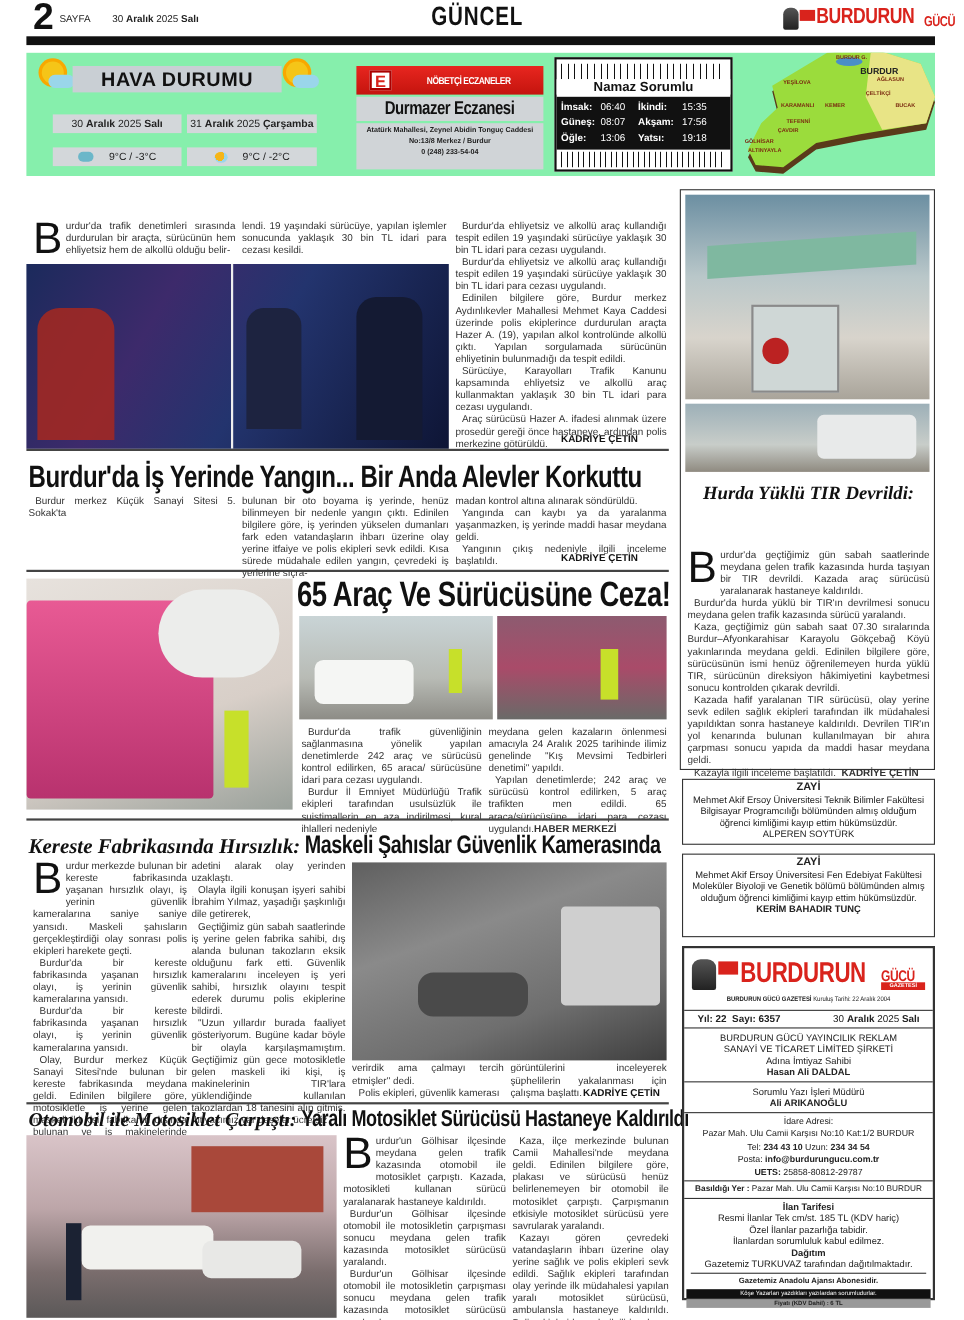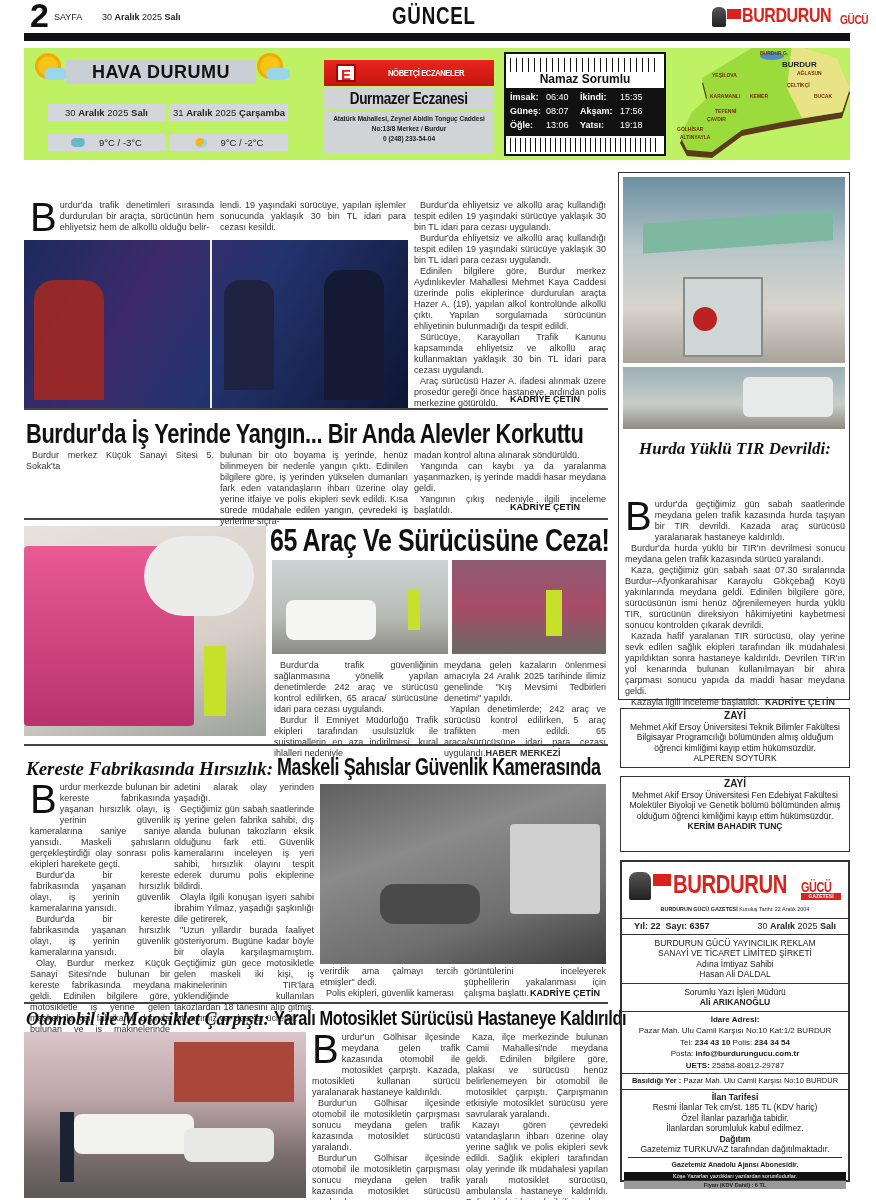--- a/index.html
+++ b/index.html
@@ -8,21 +8,21 @@
 .cond{font-family:"Liberation Sans",sans-serif;font-weight:bold;transform:scaleX(.78);transform-origin:left center;white-space:nowrap;letter-spacing:-.5px}
 .serif-it{font-family:"Liberation Serif",serif;font-style:italic;font-weight:bold}
 .txt{font-size:9px;line-height:11px;text-align:justify;color:#333}
 .txt p{text-indent:6px}
 .byline{font-weight:bold;font-size:9px;text-align:right;color:#111}
 .dropcap{float:left;font-size:40px;line-height:34px;font-weight:normal;margin:0 3px 0 0;color:#111}
 .rule{position:absolute;height:2px;background:#444}
 .photo{position:absolute;overflow:hidden}
 
 .topbar{left:24px;top:33px;width:826px;height:8px;background:#111}
-.weatherbox{left:24px;top:48px;width:826px;height:112px;background:#bef264}
+.weatherbox{left:24px;top:48px;width:826px;height:112px;background:#86efac}
 .wtitle{background:#c9cfd4;color:#111;font-weight:bold;font-size:18px;text-align:center;letter-spacing:.5px}
 .wcell{background:#d3d7da;font-size:9.5px;color:#222;display:flex;align-items:center;justify-content:center}
 .zayi{border:1px solid #333;text-align:center;font-size:8.5px;line-height:10.5px;padding:2px 4px}
 .mast{border:2px solid #333}
 .mrow{border-top:1px solid #333;text-align:center;font-size:8.5px;line-height:10.5px}
 </style>
 </head>
 <body>
 
 <div class="abs" style="left:24px;top:0;width:826px;height:33px">
@@ -237,23 +237,23 @@
     <span class="cond" style="display:inline-block;font-size:23px;color:#111;transform:scaleX(.78)">Maskeli Şahıslar Güvenlik Kamerasında</span>
   </div>
   <div class="abs txt" style="left:6px;top:28px;width:140px">
     <span class="dropcap">B</span>
     <span>urdur merkezde bulunan bir kereste fabrikasında yaşanan hırsızlık olayı, iş yerinin güvenlik kameralarına saniye saniye yansıdı. Maskeli şahısların gerçekleştirdiği olay sonrası polis ekipleri harekete geçti.</span>
     <p>Burdur'da bir kereste fabrikasında yaşanan hırsızlık olayı, iş yerinin güvenlik kameralarına yansıdı.</p>
     <p>Burdur'da bir kereste fabrikasında yaşanan hırsızlık olayı, iş yerinin güvenlik kameralarına yansıdı.</p>
     <p>Olay, Burdur merkez Küçük Sanayi Sitesi'nde bulunan bir kereste fabrikasında meydana geldi. Edinilen bilgilere göre, motosikletle iş yerine gelen maskeli iki kişi, fabrikanın dışında bulunan ve iş makinelerinde kullanılan ağaç takozlardan 18</p>
   </div>
   <div class="abs txt" style="left:150px;top:28px;width:140px">
-    <p style="text-indent:0">adetini alarak olay yerinden yaşadığı.</p>
+    <p style="text-indent:0">adetini alarak olay yerinden uzaklaştı.</p>
+    <p>Olayla ilgili konuşan işyeri sahibi İbrahim Yılmaz, yaşadığı şaşkınlığı dile getirerek,</p>
     <p>Geçtiğimiz gün sabah saatlerinde iş yerine gelen fabrika sahibi, dış alanda bulunan takozların eksik olduğunu fark etti. Güvenlik kameralarını inceleyen iş yeri sahibi, hırsızlık olayını tespit ederek durumu polis ekiplerine bildirdi.</p>
-    <p>Olayla ilgili konuşan işyeri sahibi İbrahim Yılmaz, yaşadığı şaşkınlığı dile getirerek,</p>
     <p>"Uzun yıllardır burada faaliyet gösteriyorum. Bugüne kadar böyle bir olayla karşılaşmamıştım. Geçtiğimiz gün gece motosikletle gelen maskeli iki kişi, iş makinelerinin TIR'lara yüklendiğinde kullanılan takozlardan 18 tanesini alıp gitmiş. İhtiyacımız var deseler ücretsiz</p>
   </div>
   <div class="abs photo" style="left:296px;top:30px;width:286px;height:180px;background:linear-gradient(160deg,#5f5f5f 0%,#8a8a88 35%,#6e6e6c 70%,#3f3f3f 100%);filter:grayscale(1)">
     <span class="abs" style="left:190px;top:40px;width:90px;height:90px;background:#cfcfcf;border-radius:4px"></span>
     <span class="abs" style="left:60px;top:100px;width:100px;height:40px;background:#4a4a4a;border-radius:14px"></span>
   </div>
   <div class="abs txt" style="left:296px;top:212px;width:138px">
     <p style="text-indent:0">verirdik ama çalmayı tercih etmişler" dedi.</p>
     <p>Polis ekipleri, güvenlik kamerası</p>
   </div>
@@ -302,30 +302,30 @@
     </div>
   </div>
   <div class="mrow" style="display:flex;justify-content:space-between;padding:2px 12px;font-size:9px">
     <span><b>Yıl: 22</b>&nbsp;&nbsp;<b>Sayı: 6357</b></span>
     <span><span>30</span> <b>Aralık</b> <span>2025</span> <b>Salı</b></span>
   </div>
   <div class="mrow" style="padding:3px 0">
     <div>BURDURUN GÜCÜ YAYINCILIK REKLAM</div>
     <div>SANAYİ VE TİCARET LİMİTED ŞİRKETİ</div>
     <div>Adına İmtiyaz Sahibi</div>
-    <div style="font-weight:normal">Hasan Ali DALDAL</div>
+    <div style="font-weight:bold">Hasan Ali DALDAL</div>
   </div>
   <div class="mrow" style="padding:3px 0">
     <div>Sorumlu Yazı İşleri Müdürü</div>
     <div style="font-weight:bold">Ali ARIKANOĞLU</div>
   </div>
   <div class="mrow" style="padding:2px 0;font-size:8px;line-height:11.5px">
-    <div style="font-weight:bold">İdare Adresi:</div>
+    <div style="font-weight:normal">İdare Adresi:</div>
     <div>Pazar Mah. Ulu Camii Karşısı No:10 Kat:1/2 BURDUR</div>
-    <div><span>Tel:</span> <b>234 43 10</b> <span>Polis:</span> <b>234 34 54</b></div>
+    <div><span>Tel:</span> <b>234 43 10</b> <span>Uzun:</span> <b>234 34 54</b></div>
     <div><span>Posta:</span> <b>info@burdurungucu.com.tr</b></div>
     <div><b>UETS:</b> <span>25858-80812-29787</span></div>
   </div>
   <div class="mrow" style="font-size:7.5px;padding:2px 0;white-space:nowrap">
     <b>Basıldığı Yer :</b> <span>Pazar Mah. Ulu Camii Karşısı No:10 BURDUR</span>
   </div>
   <div class="mrow" style="padding:2px 0;line-height:10.5px">
     <div style="font-weight:bold">İlan Tarifesi</div>
     <div>Resmi İlanlar Tek cm/st. 185 TL (KDV hariç)</div>
     <div>Özel İlanlar pazarlığa tabidir.</div>

